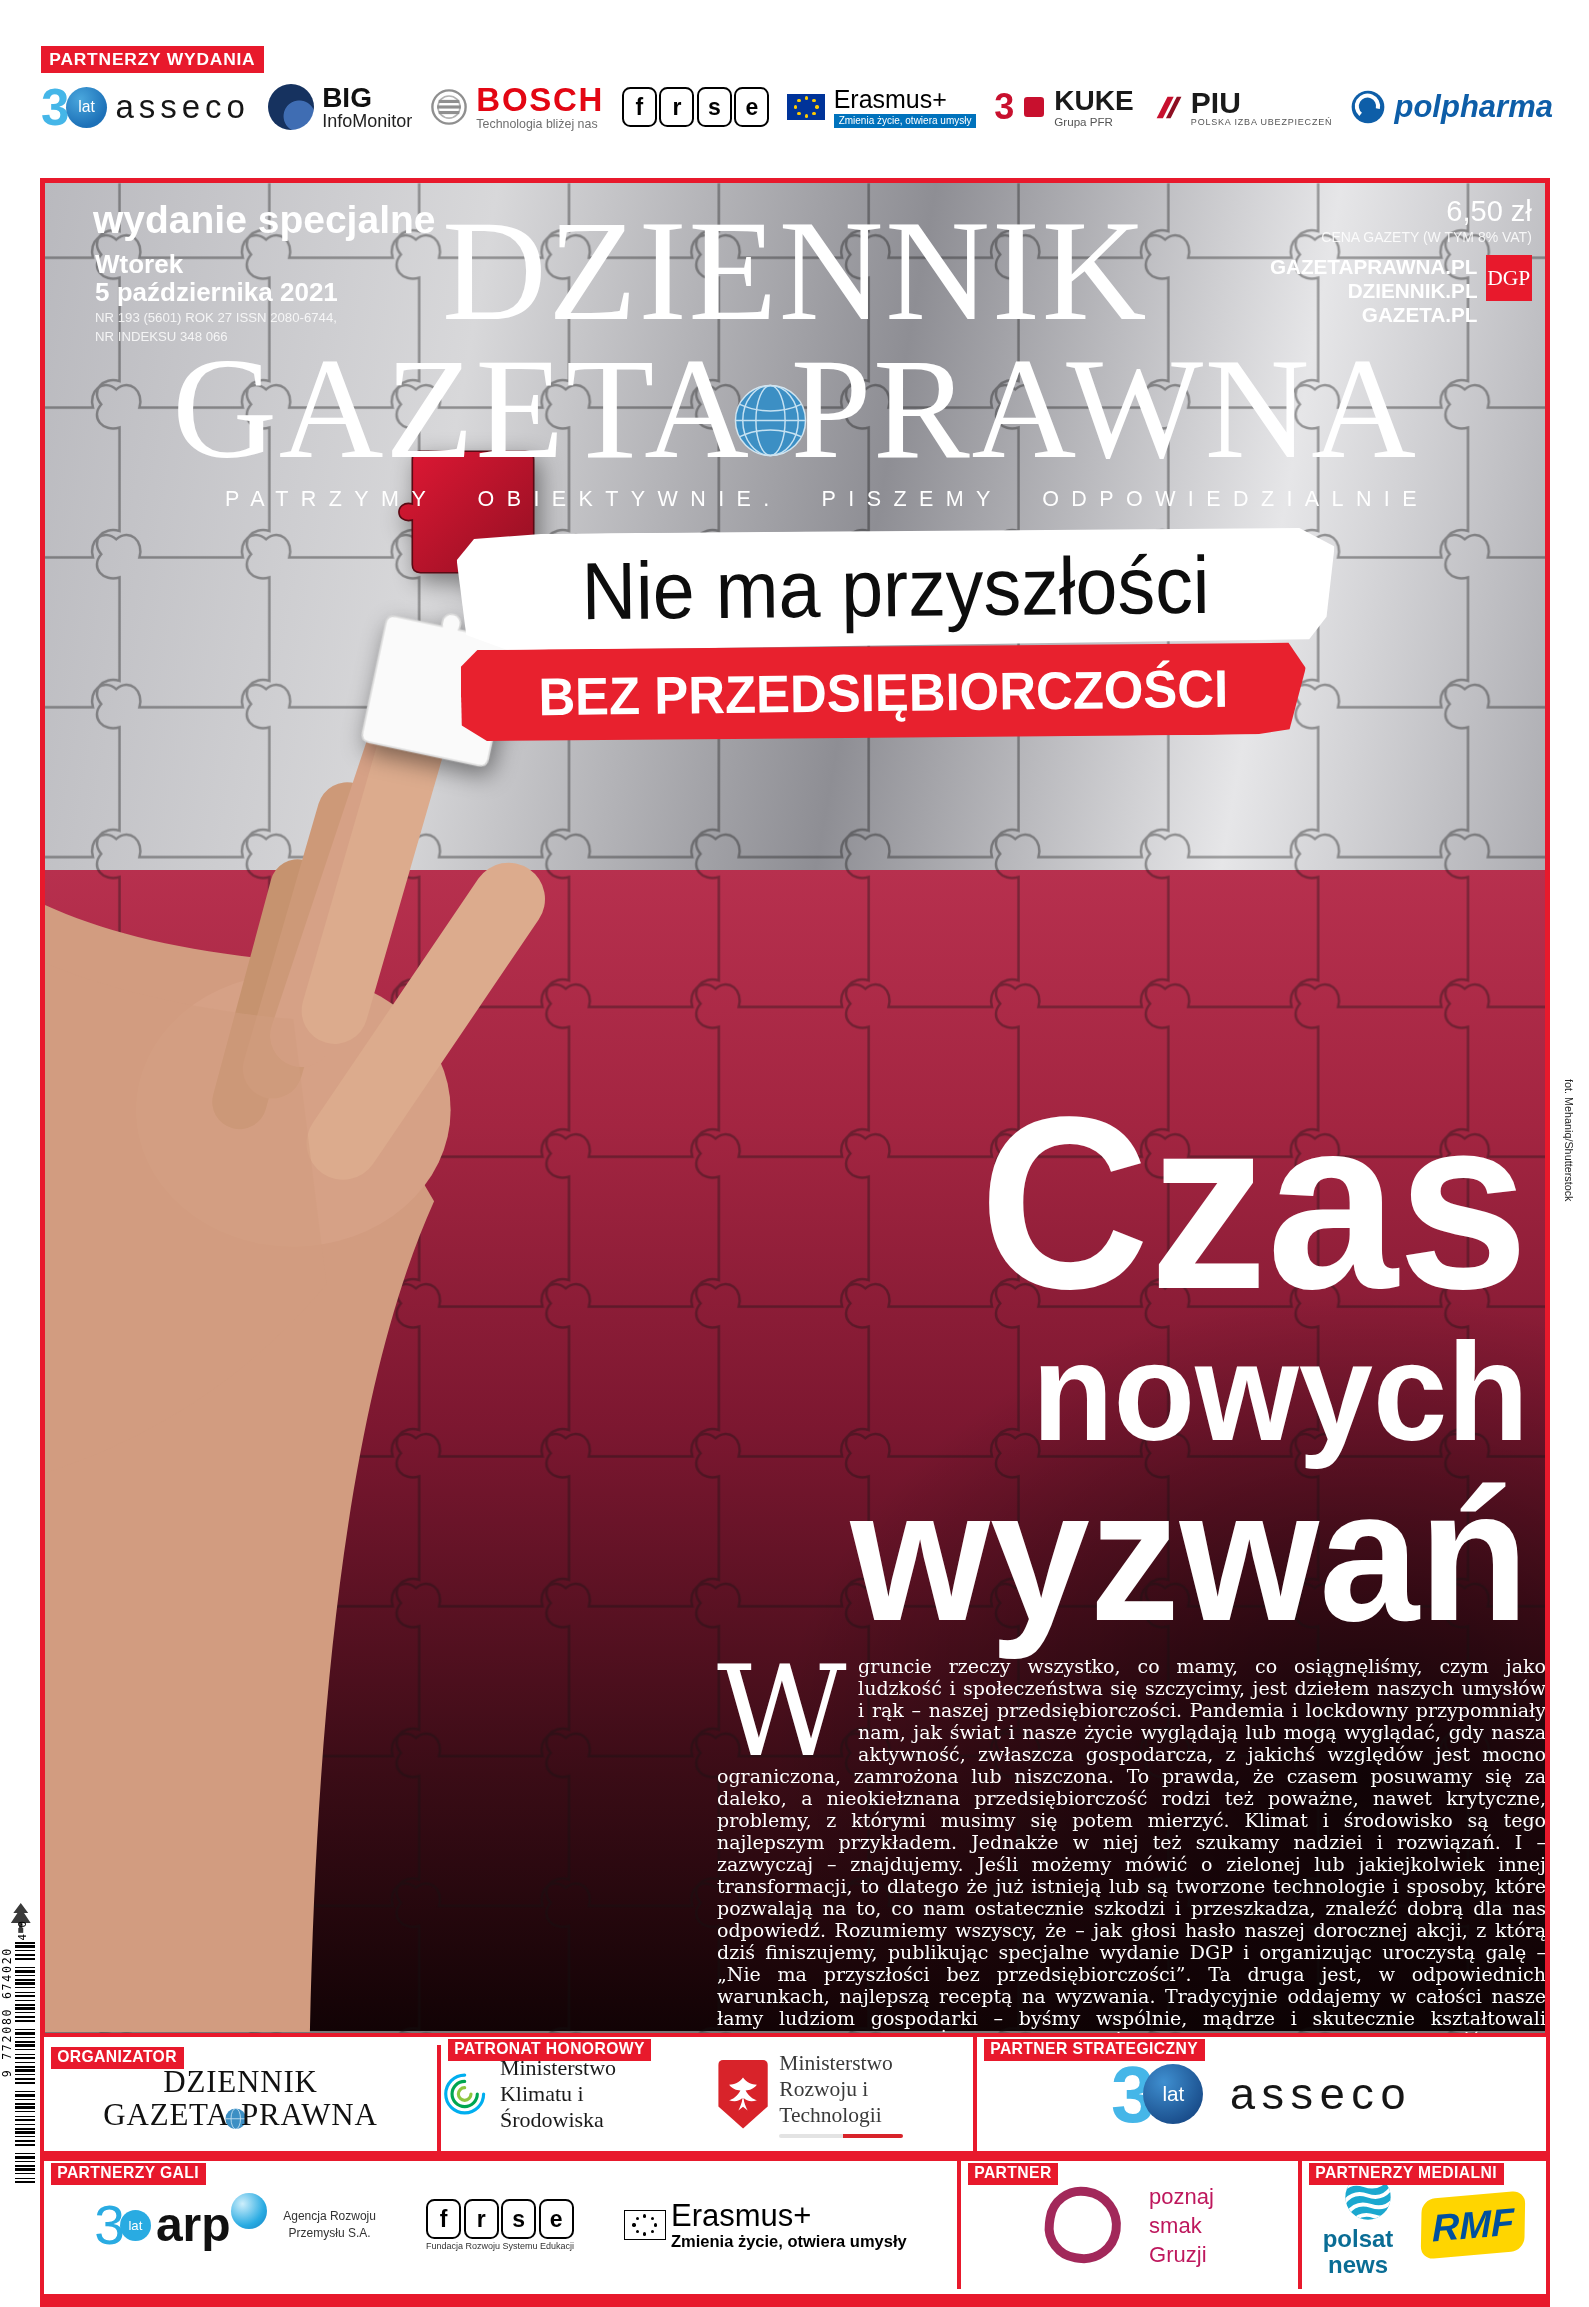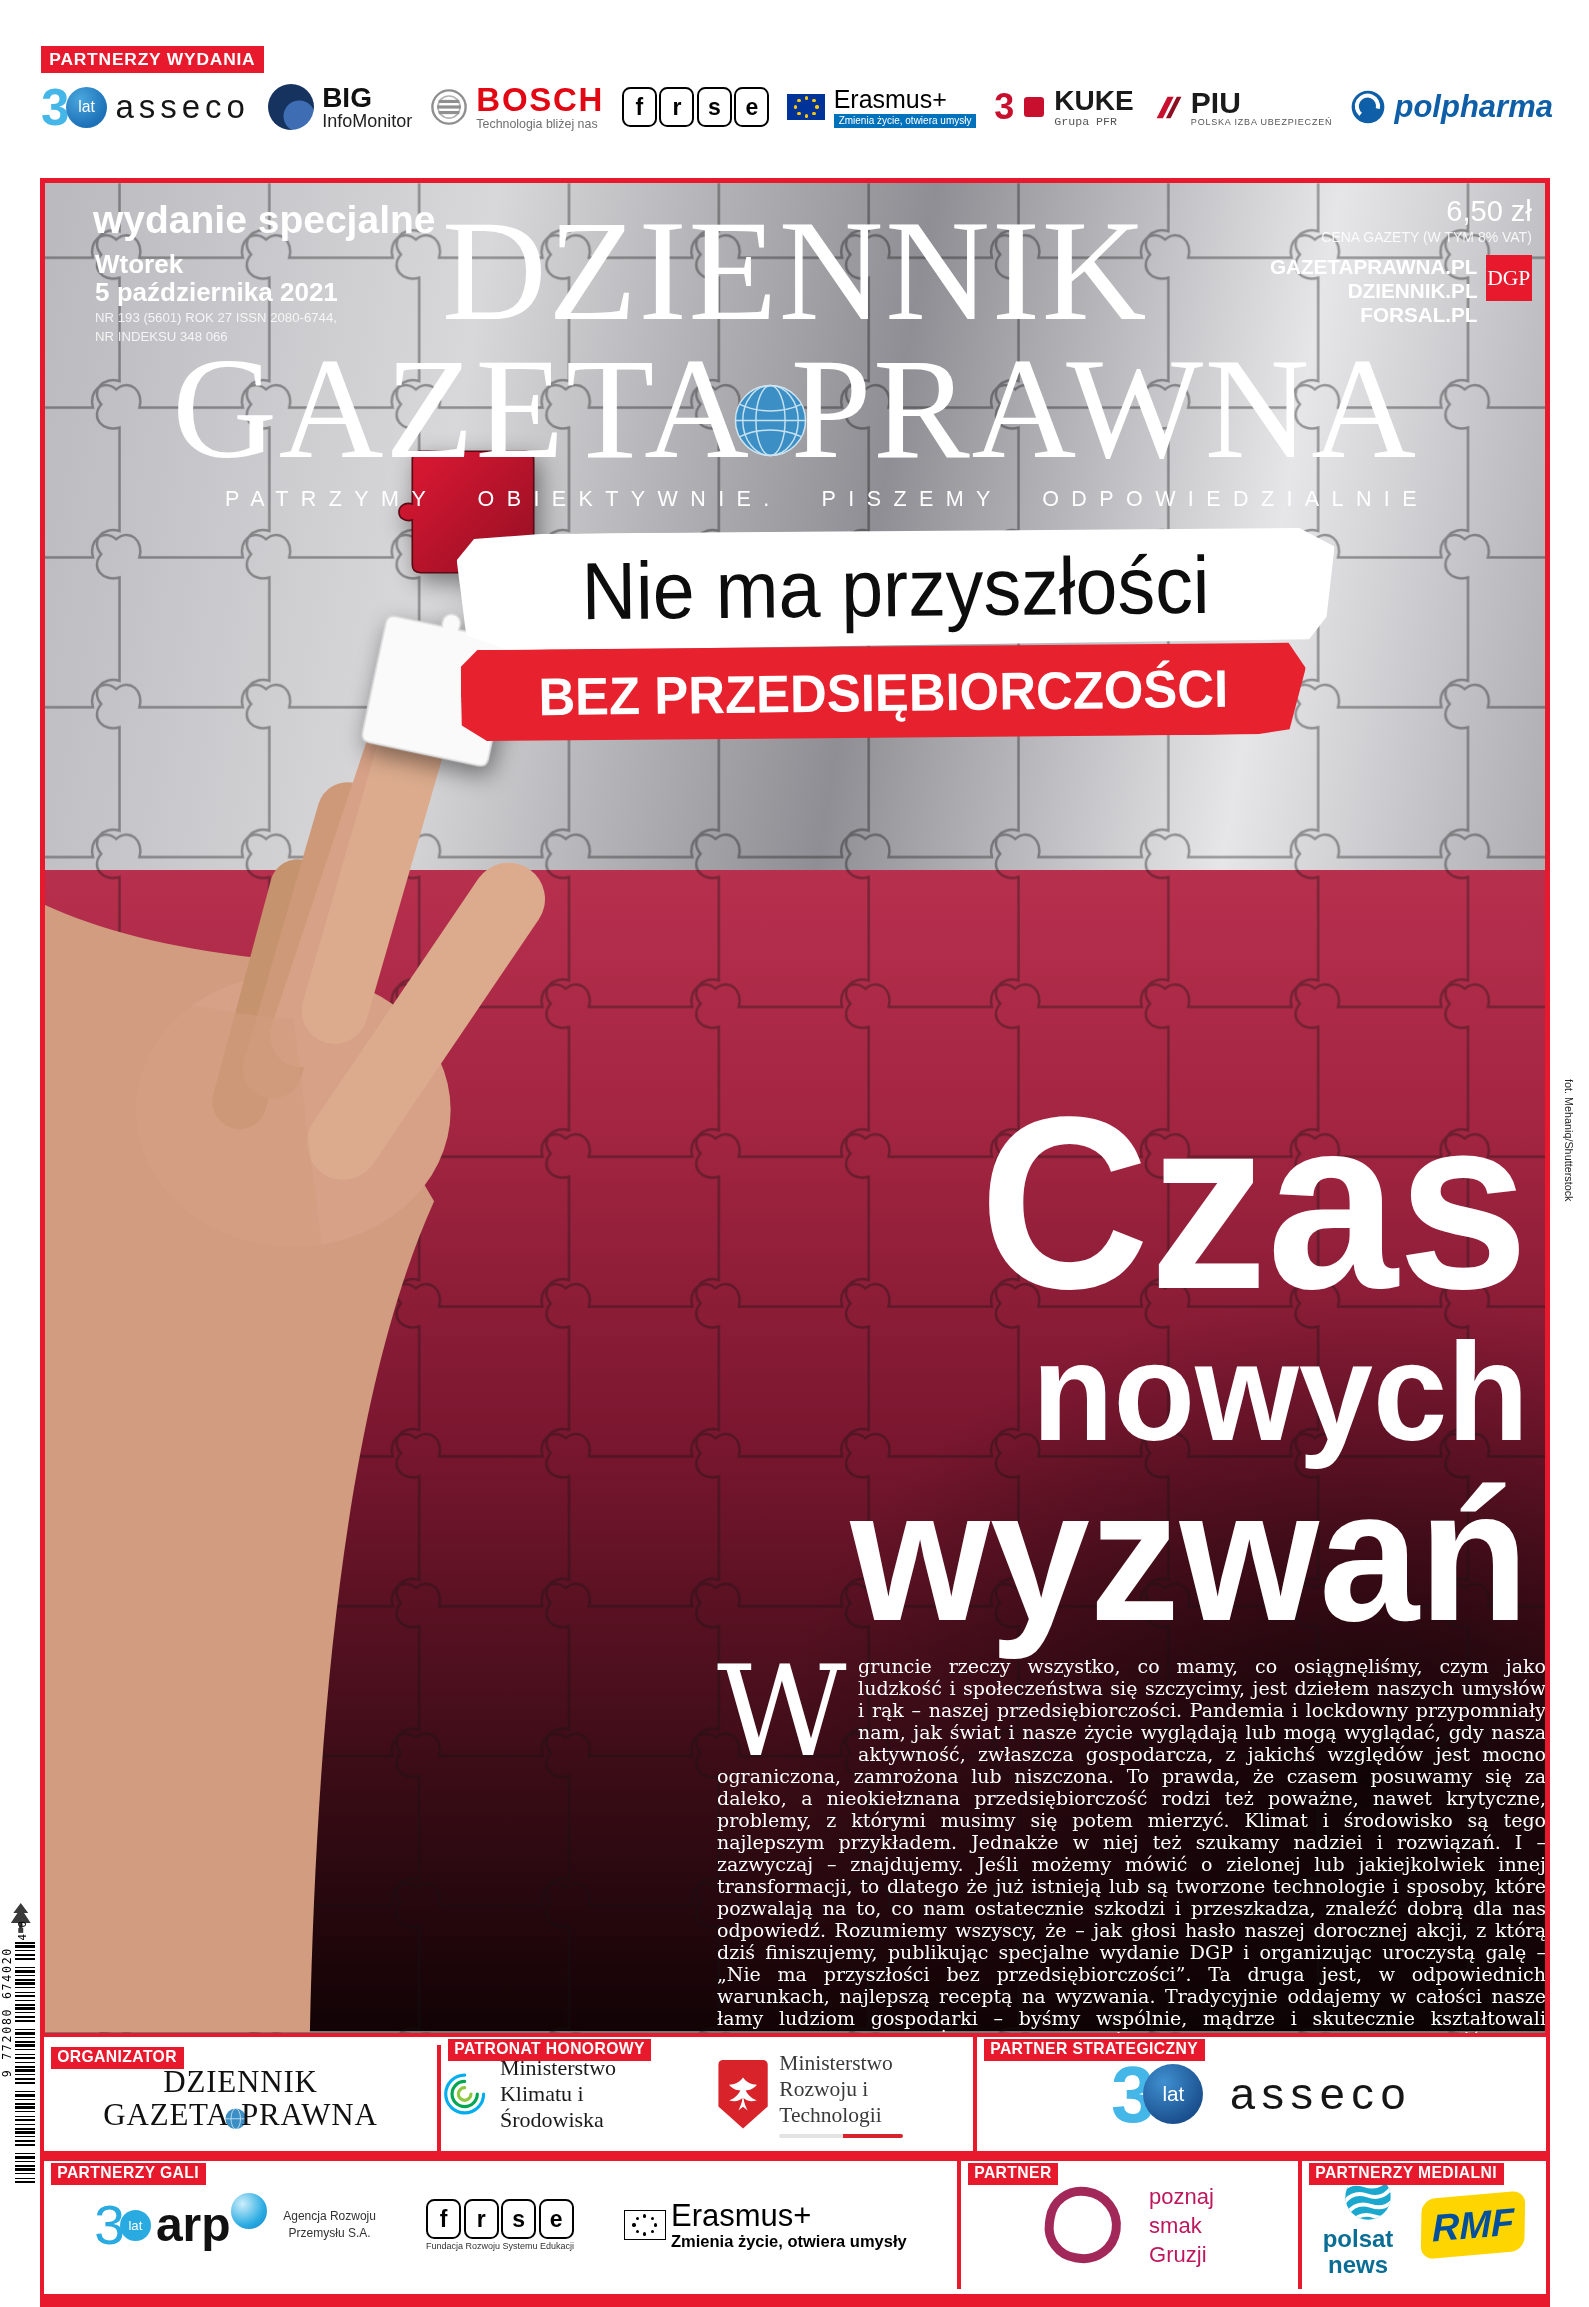--- a/index.html
+++ b/index.html
@@ -22,21 +22,21 @@
   .frse-sub{font-size:9px;color:#333;margin-top:2.5px;text-align:center;}
   .euflag{width:38px;height:26.5px;background:#003399;position:relative;}
   .euflag i{position:absolute;width:3.3px;height:3.3px;background:#ffcc00;border-radius:50%;}
   .euflag-mono{width:40px;height:28px;background:#fff;border:1.7px solid #000;position:relative;}
   .euflag-mono i{position:absolute;width:3.3px;height:3.3px;background:#000;border-radius:50%;}
   .eras-t{font-size:25px;color:#000;}
   .eras-strip{font-size:10px;color:#fff;background:#0072bc;padding:1.7px 5px;margin-top:1.7px;}
   .kuke3{font-size:36px;font-weight:bold;color:#c8102e;line-height:1;}
   .kukesq{width:20px;height:20px;background:#c8102e;border-radius:3.3px;margin:0 1.7px;}
   .kuke-t{font-size:28px;font-weight:bold;color:#1a1a1a;}
-  .kuke-s{font-size:11.6px;color:#555;font-family:Liberation Mono, monospace;}
+  .kuke-s{font-size:11.6px;color:#555;}
   .piu-t{font-size:30px;font-weight:bold;color:#1a1a1a;}
   .piu-s{font-size:9px;color:#555;letter-spacing:0.8px;}
   .pol-t{font-size:31px;font-weight:bold;color:#0e5ea8;font-style:italic;}
   
   .cover{position:absolute;left:40px;top:178px;width:1510px;height:1860px;border:5.8px solid #e8192c;box-sizing:border-box;overflow:hidden;background:#777;}
   .bg-gray{position:absolute;left:0;top:0;width:100%;height:687px;background:linear-gradient(100deg,#b9b9be 0%,#d8d8da 28%,#8e8e94 55%,#e6e6e8 80%,#adadb2 100%);}
   .bg-red{position:absolute;left:0;top:687px;width:100%;height:1161px;background:linear-gradient(to bottom,#b7304e 0%,#a32541 22%,#7c1730 48%,#3a0c16 78%,#120305 100%);}
   .bg-red::after{content:"";position:absolute;inset:0;background:radial-gradient(910px 744px at 88% 78%,rgba(0,0,0,.72),transparent 65%);}
   .pattern{position:absolute;inset:0;opacity:.38;}
   .handsvg{position:absolute;inset:0;}
@@ -241,21 +241,21 @@
     <div class="cov-date">5 października 2021</div>
     <div class="cov-iss1">NR 193 (5601)  ROK 27  ISSN 2080-6744,</div>
     <div class="cov-iss2">NR  INDEKSU  348  066</div>
     <div class="pricebox">
       <div class="price">6,50 zł</div>
       <div class="price-note">CENA GAZETY (W TYM 8% VAT)</div>
       <div class="sites">
         <div class="sites-col">
           <div>GAZETAPRAWNA.PL</div>
           <div>DZIENNIK.PL</div>
-          <div>FORSAL.PL</div>
+          <div>GAZETA.PL</div>
         </div>
         <div class="dgp-box">DGP</div>
       </div>
     </div>
 
     <div class="mast">
       <div class="m1">DZIENNIK</div>
       <div class="m2">
         <span>GAZETA</span>
         <svg class="globe" viewBox="0 0 100 100">

